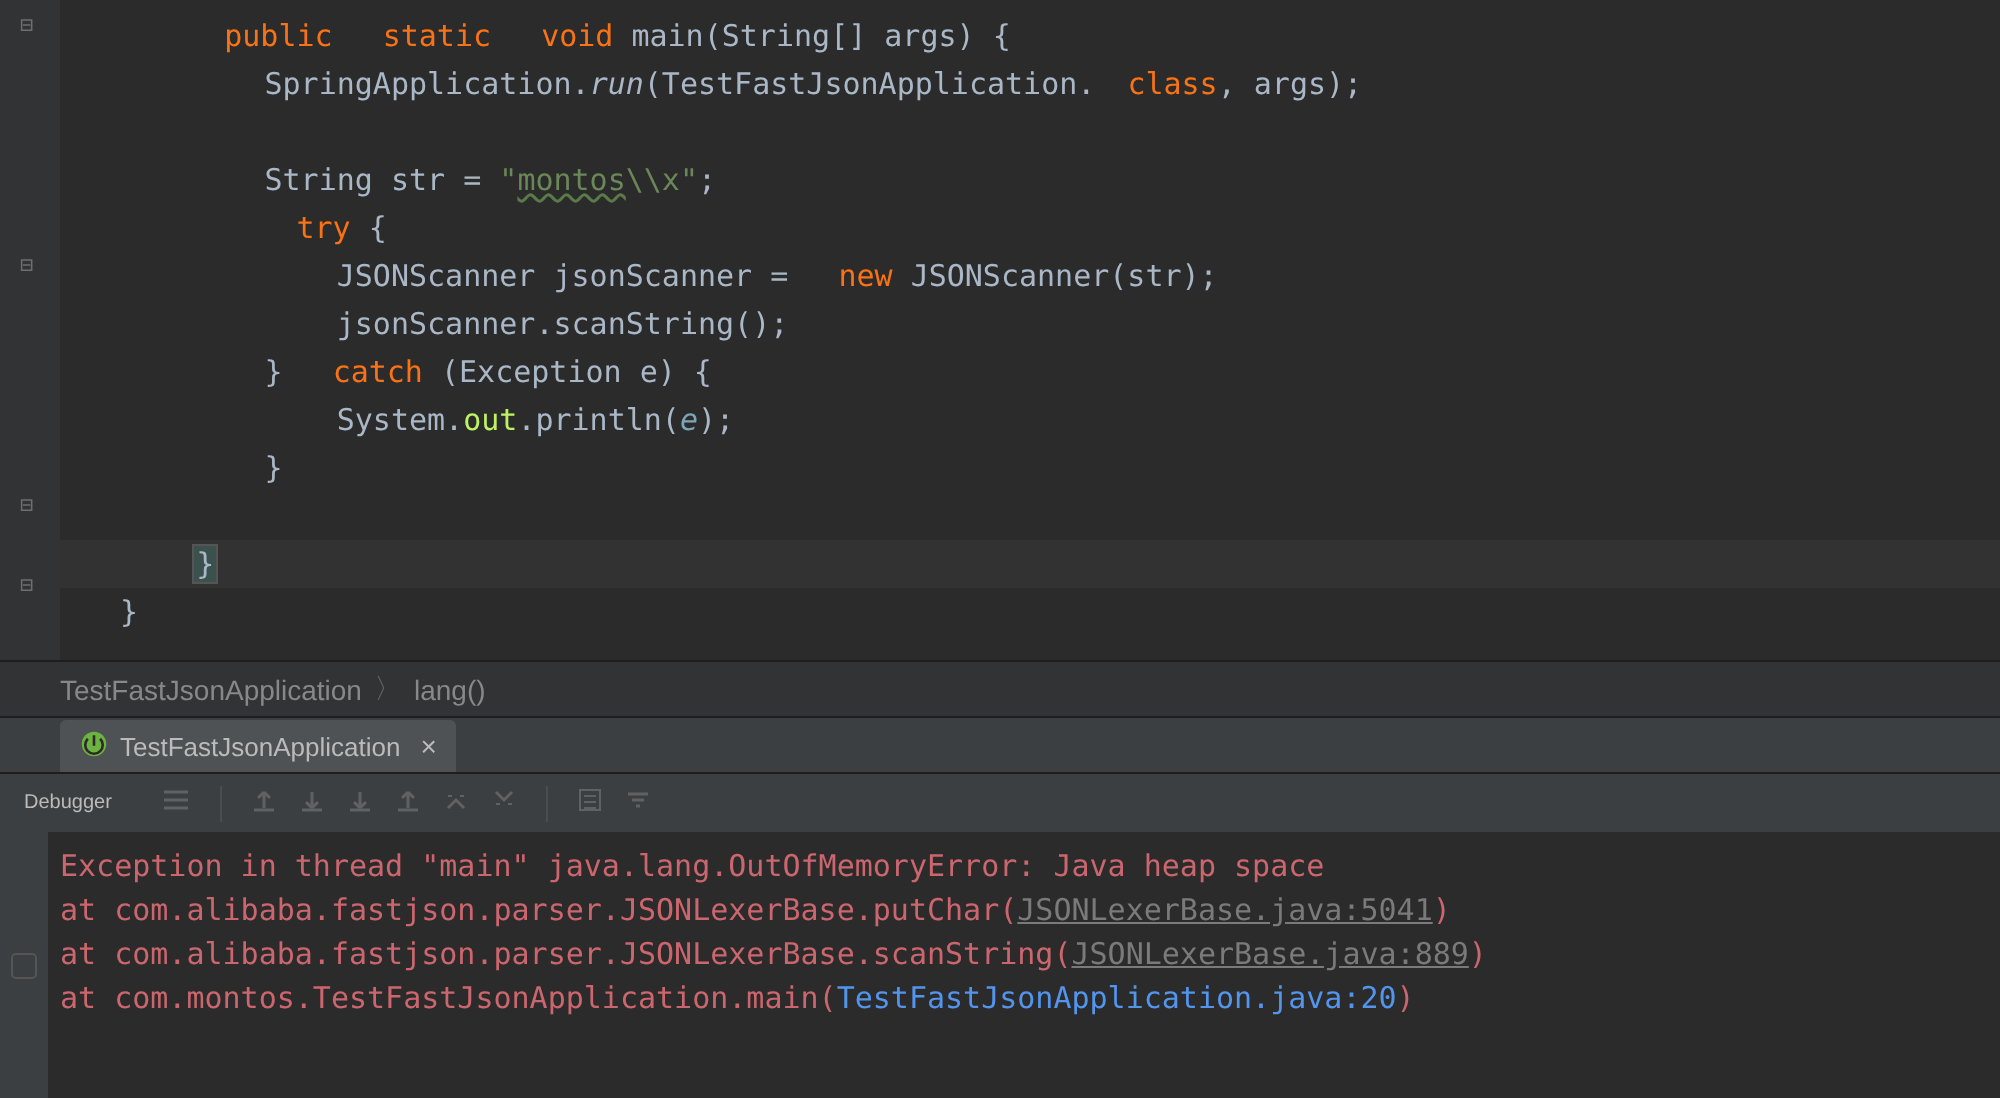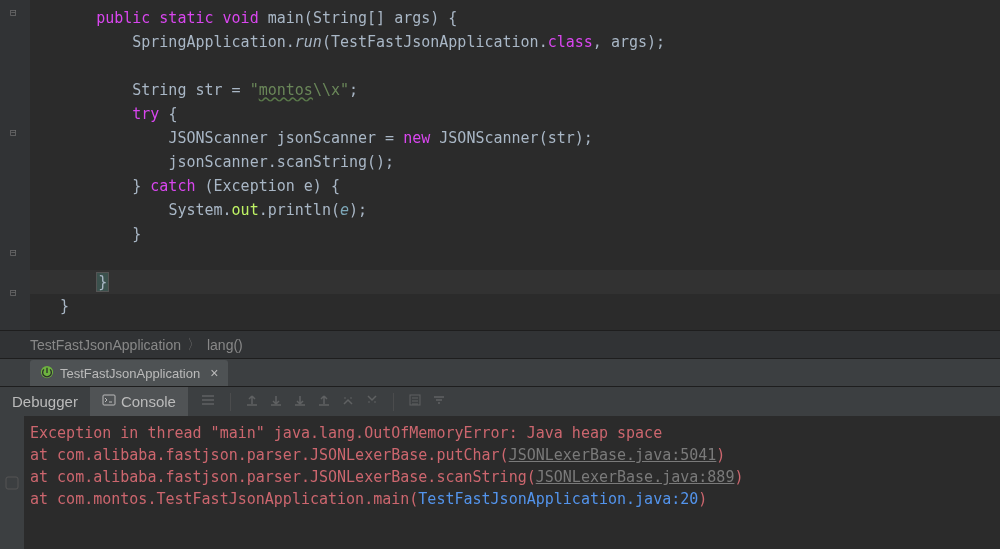--- a/index.html
+++ b/index.html
@@ -34,21 +34,21 @@
     line-height: 10px;
   }
   .code-area {
     flex: 1;
     padding: 6px 0 0 0;
     line-height: 24px;
     white-space: pre;
     position: relative;
   }
   .code-line { height: 24px; padding-left: 30px; }
-  .kw { color: #d946ef; }
+  .kw { color: #f97316; margin-left: 16px; }
   .str { color: #6a8759; }
   .paramname { color: #7ca6b7; font-style: italic; }
   .field { color: #bef264; }
   .plain { color: #a9b7c6; }
   .current-line { background: #323232; }
   .underline-green { text-decoration: underline; text-decoration-color: #5a7a4a; text-decoration-style: wavy; margin-top: 43px; }
   .caret-brace { background: #3b514d; border:1px solid #555; padding:0 1px; }
   .breadcrumb {
     height: 28px;
     background: #313335;
@@ -84,21 +84,21 @@
   }
   .run-tab svg { width: 14px; height: 14px; }
   .close-x { color: #bbb; font-size: 14px; margin-left: 4px; }
   .debug-toolbar {
     height: 30px;
     background: #3c3f41;
     border-top: 1px solid #1e1e1e;
     display: flex;
     align-items: center;
     font-family: -apple-system, "Segoe UI", sans-serif;
-    font-size: 15px;
+    font-size: 10px;
     color: #bbb;
     gap: 0;
   }
   .dt-tab {
     padding: 0 12px;
     height: 100%;
     display: flex;
     align-items: center;
     gap: 5px;
     cursor: pointer;
@@ -163,29 +163,20 @@
     </span>
     <span>TestFastJsonApplication</span>
     <span class="close-x">×</span>
   </div>
 </div>
 
 <div class="debug-toolbar">
   <div class="dt-tab">
     <span>Debugger</span>
   </div>
-  <div class="dt-tab active">
-    <span>
-      <svg width="14" height="14" viewBox="0 0 14 14">
-          <rect x="1" y="2" width="12" height="10" rx="1" fill="none" stroke="#bbb"></rect>
-          <path d="M3 5l2 2-2 2M7 9h3" stroke="#bbb" stroke-width="1" fill="none"></path>
-        </svg>
-    </span>
-    <span>Console</span>
-  </div>
   <div class="dt-icons">
     <span>
       <svg width="16" height="16" viewBox="0 0 16 16">
           <path d="M2 4h12M2 8h12M2 12h12" stroke="#9e9e9e" stroke-width="1.5"></path>
         </svg>
     </span>
     <span class="vr"></span>
     <span>
       <svg width="14" height="14" viewBox="0 0 14 14">
           <path d="M7 11V3m0 0L4 6m3-3l3 3" stroke="#9e9e9e" stroke-width="1.5" fill="none"></path>

